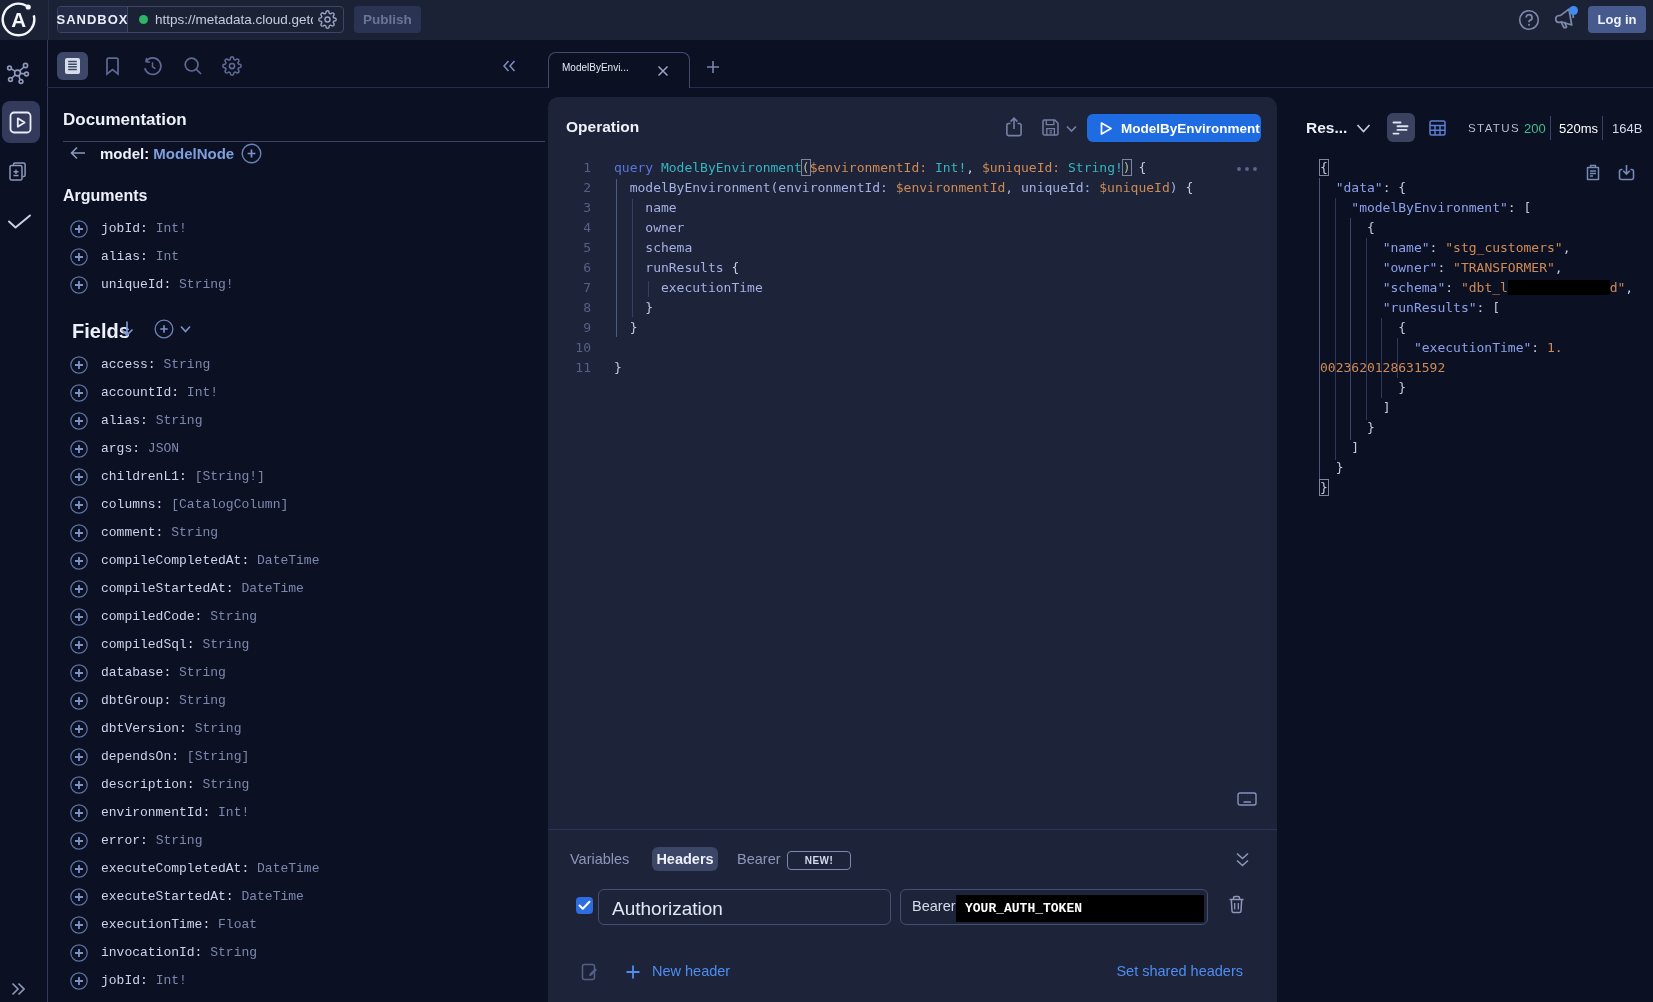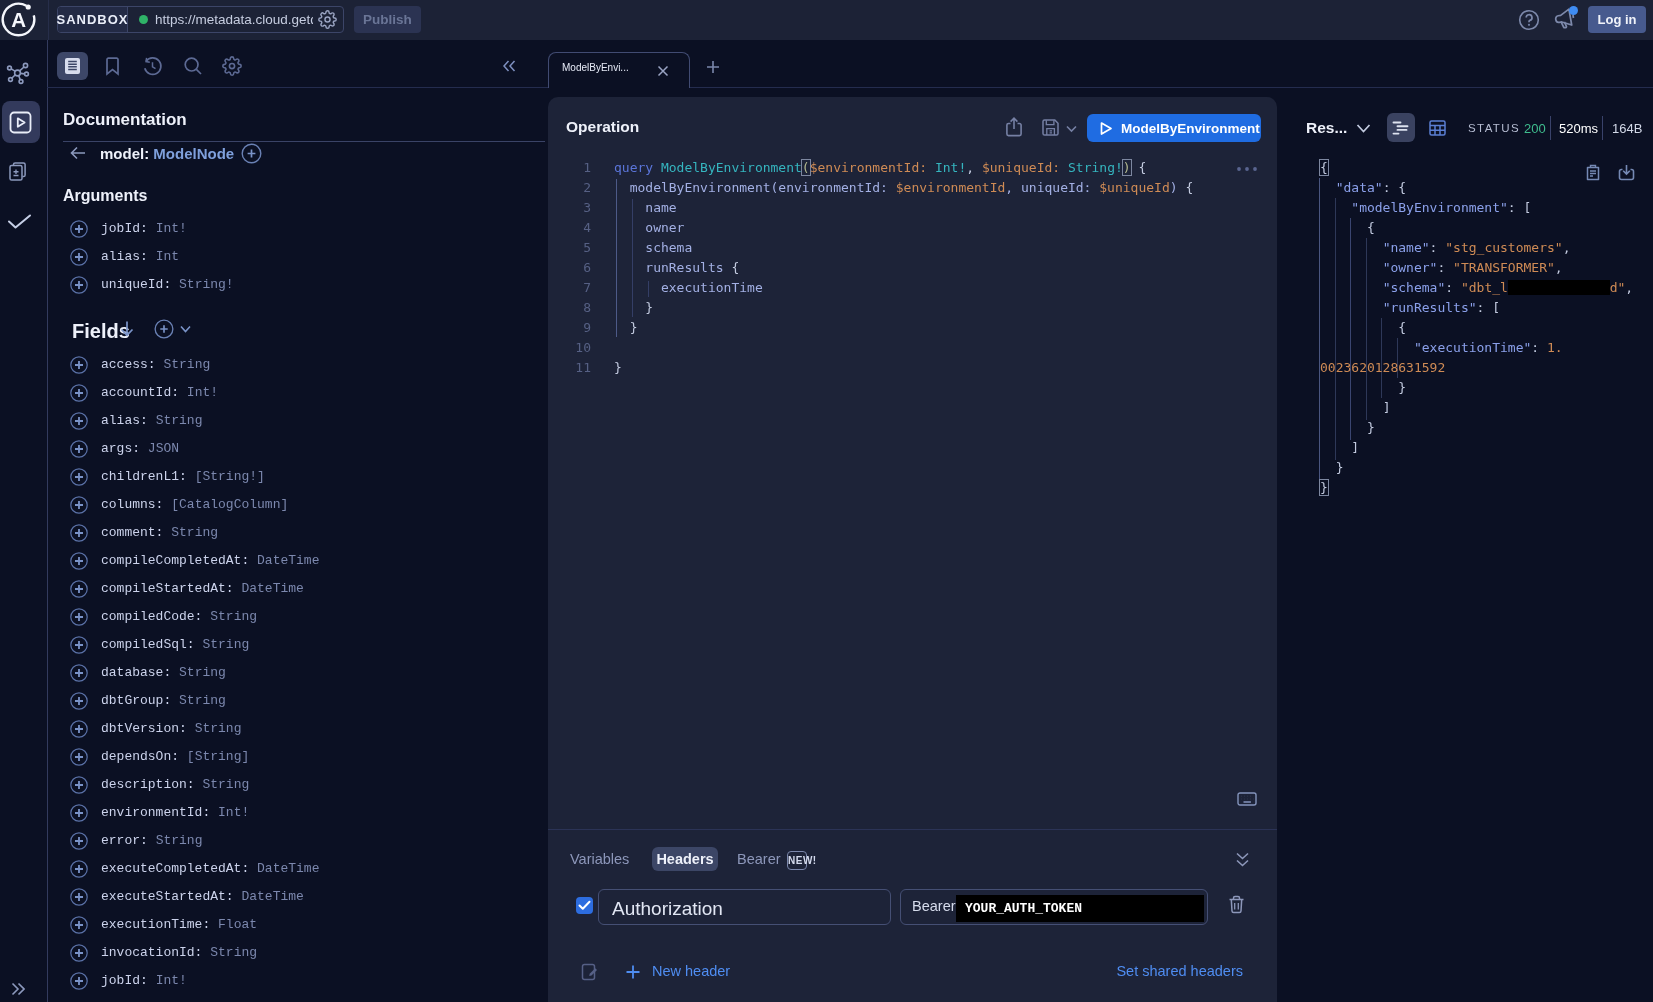--- a/index.html
+++ b/index.html
@@ -291,21 +291,21 @@
     </svg>
     <svg class="abs" style="left:689px;top:695px" width="20" height="14" viewBox="0 0 20 14" fill="none" stroke="#8494bc" stroke-width="1.4">
       <rect x="1" y="1" width="18" height="12" rx="2"></rect>
       <path d="M4.2 4.2 h.1 M7.4 4.2 h.1 M10.6 4.2 h.1 M13.8 4.2 h.1 M4.2 7 h.1 M7.4 7 h.1 M10.6 7 h.1 M13.8 7 h.1 M16.2 7 h.1 M6.5 10 h7.4" stroke-width="1.5"></path>
     </svg>
     <div class="abs" style="left:0;top:732px;width:729px;height:1px;background:#2b3356"></div>
 
     <div class="abs" style="left:22px;top:754px;font-size:14.5px;color:#8d97ba">Variables</div>
     <div class="abs" style="left:104px;top:750px;width:66px;height:24px;border-radius:6px;background:#3c4666;color:#eef1fa;font-weight:bold;font-size:14.5px;text-align:center;line-height:24px">Headers</div>
     <div class="abs" style="left:189px;top:754px;font-size:14.5px;color:#8d97ba">Bearer</div>
-    <div class="abs" style="left:239px;top:754px;width:20px;height:19px;border:1px solid #7b87ac;border-radius:4px;font-size:10px;font-weight:bold;letter-spacing:0.5px;color:#d5dbee;text-align:center;line-height:17px">NEW!</div>
+    <div class="abs" style="left:239px;top:754px;width:64px;height:19px;border:1px solid #7b87ac;border-radius:4px;font-size:10px;font-weight:bold;letter-spacing:0.5px;color:#d5dbee;text-align:center;line-height:17px">NEW!</div>
     <svg class="abs" style="left:687px;top:755px" width="15" height="16" viewBox="0 0 15 16" fill="none" stroke="#8d97ba" stroke-width="1.6">
       <path d="M2 1.5 L7.5 6.5 L13 1.5 M2 8.5 L7.5 13.5 L13 8.5"></path>
     </svg>
 
     <div class="abs" style="left:28px;top:800px;width:17px;height:17px;border-radius:4px;background:#2d6de0">
       <svg style="margin:3px 0 0 2px" width="13" height="11" viewBox="0 0 13 11" fill="none" stroke="#fff" stroke-width="2">
         <path d="M1.5 5.5 L4.8 8.8 L11.5 1.8" stroke-linecap="round" stroke-linejoin="round"></path>
       </svg>
     </div>
     <div class="ipt abs" style="left:50px;top:792px;width:293px">

